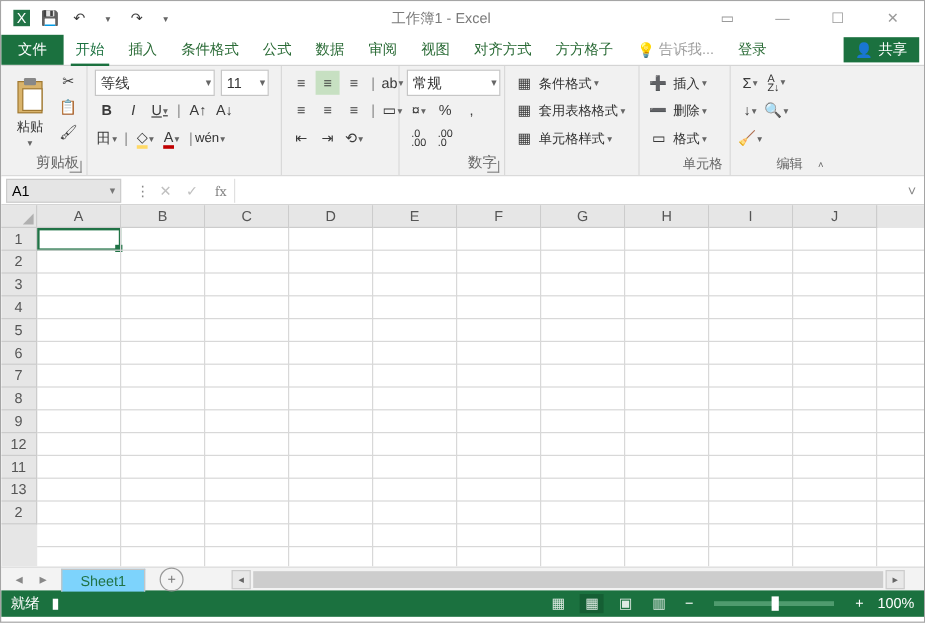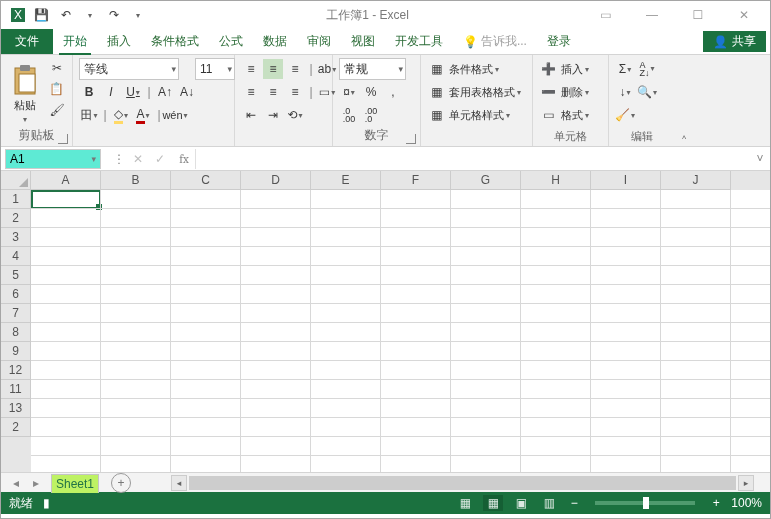--- a/index.html
+++ b/index.html
@@ -15,33 +15,33 @@
 .tab.file{background:#1b713f;color:#fff;padding:0 14px}
 .tab.active{color:#1b713f;font-weight:400}
 .tab.active::after{content:"";position:absolute;left:6px;right:6px;bottom:-1px;height:2px;background:#1b713f}
 .tab .bulb{color:#d4a017;margin-right:3px}
 .tab.tell{color:#a0a0a0}
 .tab.login{color:#2a6b36}
 .share{background:#1b713f;color:#fff;padding:0 10px;display:flex;align-items:center;gap:4px;margin-left:auto;margin-right:4px;margin-top:2px;margin-bottom:2px}
 .ribbon{height:92px;background:#f1f1f1;display:flex;border-bottom:1px solid #d4d4d4}
 .group{border-right:1px solid #d9d9d9;display:flex;flex-direction:column;padding:3px 6px 0 6px;position:relative}
 .group-body{flex:1;display:flex;align-items:flex-start;gap:4px}
-.group-label{text-align:center;color:#666;font-size:11px;padding:1px 0 2px 0;position:relative}
+.group-label{text-align:right;color:#666;font-size:11px;padding:1px 0 2px 0;position:relative}
 .group-label .launcher{position:absolute;right:-2px;bottom:2px;width:10px;height:10px;border:1px solid #888;border-left:none;border-top:none}
 .group-label .launcher::after{content:"";position:absolute;right:1px;bottom:1px;width:4px;height:4px}
 .big-btn{display:flex;flex-direction:column;align-items:center;justify-content:flex-end;gap:2px;height:66px;padding:2px 4px 0 4px}
 .small-btn{width:20px;height:20px;display:flex;align-items:center;justify-content:center;color:#3a3a3a}
 .row{display:flex;align-items:center;gap:2px;height:22px}
 .col{display:flex;flex-direction:column;gap:1px}
 .combo{height:22px;border:1px solid #c6c6c6;background:#fff;display:flex;align-items:center;padding:0 2px 0 4px;color:#333}
 .combo .arrow{margin-left:auto;color:#666;font-size:9px}
 .btn-drop::after{content:"▾";font-size:8px;color:#666;margin-left:1px}
 .clipboard-icon{width:28px;height:32px}
 .namebox-row{height:24px;background:#fff;display:flex;align-items:center;border-bottom:1px solid #d4d4d4}
-.namebox{width:96px;height:20px;border:1px solid #ccc;margin:0 4px;display:flex;align-items:center;padding:0 4px;background:#5eead4}
+.namebox{width:96px;height:20px;border:1px solid #ccc;margin:0 4px;display:flex;align-items:center;padding:0 4px;background:#e5e5e5}
 .namebox .arrow{margin-left:auto;color:#777;font-size:9px}
 .fx-btns{display:flex;align-items:center;gap:12px;padding:0 8px;color:#c0c0c0}
 .fx-label{color:#888;padding:0 6px;font-family:Cambria,serif}
 .formula-bar{flex:1;height:20px;border-left:1px solid #e0e0e0;padding-left:6px}
 .fb-expand{width:20px;text-align:center;color:#888}
 .grid-wrap{position:relative;height:301px;background:#fff;display:flex;flex-direction:column}
 .col-headers{display:flex;height:19px;background:#e6e6e6}
 .corner{width:30px;border-right:1px solid #ccc;border-bottom:1px solid #ccc;background:#e6e6e6;position:relative}
 .corner::after{content:"";position:absolute;right:2px;bottom:2px;width:0;height:0;border-left:9px solid transparent;border-bottom:9px solid #b0b0b0}
 .col-h{width:70px;border-right:1px solid #ccc;border-bottom:1px solid #ccc;text-align:center;color:#555;line-height:18px;background:#e6e6e6}
@@ -49,21 +49,21 @@
 .row-headers{width:30px;background:#e6e6e6}
 .row-h{height:19px;border-right:1px solid #ccc;border-bottom:1px solid #ccc;text-align:center;color:#555;line-height:18px}
 .cells{position:relative;flex:1}
 .hline{position:absolute;left:0;right:0;height:1px;background:#d8d8d8}
 .vline{position:absolute;top:0;bottom:0;width:1px;background:#d8d8d8}
 .active-cell{position:absolute;left:0;top:0;width:70px;height:19px;border:2px solid #217346;background:transparent}
 .active-cell::after{content:"";position:absolute;right:-3px;bottom:-3px;width:6px;height:6px;background:#217346}
 .hscroll{height:20px;background:#f3f3f3;display:flex;align-items:center;border-top:1px solid #d4d4d4}
 .sheet-nav{display:flex;align-items:center;gap:2px;padding:0 6px;color:#888}
 .nav-arrow{width:18px;height:16px;display:flex;align-items:center;justify-content:center}
-.sheet-tab{padding:2px 4px;background:#bef264;border:1px solid #c4c4c4;border-bottom:none;color:#217346;position:relative;top:1px}
+.sheet-tab{padding:2px 15px;background:#7dd3fc;border:1px solid #c4c4c4;border-bottom:none;color:#217346;position:relative;top:1px}
 .new-sheet{width:20px;height:20px;border:1px solid #999;border-radius:50%;display:flex;align-items:center;justify-content:center;color:#777;margin-left:12px}
 .scroll-track{flex:1;height:16px;margin:0 16px 0 40px;position:relative;display:flex;align-items:center}
 .scroll-arrow{width:16px;height:16px;background:#e8e8e8;border:1px solid #ccc;display:flex;align-items:center;justify-content:center;color:#666;font-size:9px}
 .scroll-thumb{height:14px;flex:1;background:#cdcdcd;margin:0 2px}
 .statusbar{height:22px;background:#1b713f;color:#fff;display:flex;align-items:center;padding:0 8px;gap:10px}
 .status-right{margin-left:auto;display:flex;align-items:center;gap:8px}
 .view-btn{width:20px;height:16px;display:flex;align-items:center;justify-content:center;color:#fff;opacity:.85}
 .view-btn.active{background:#145c33}
 .zoom-slider{width:100px;height:4px;background:#4f9b6e;position:relative;margin:0 6px}
 .zoom-slider .thumb{position:absolute;left:48px;top:-4px;width:6px;height:12px;background:#fff}
@@ -101,21 +101,22 @@
 
 <div class="ribbon-tabs">
   <div class="tab file">文件</div>
   <div class="tab active">开始</div>
   <div class="tab">插入</div>
   <div class="tab">条件格式</div>
   <div class="tab">公式</div>
   <div class="tab">数据</div>
   <div class="tab">审阅</div>
   <div class="tab">视图</div>
-  <div class="tab">开发工具</div>
+  <div class="tab">对齐方式</div>
+  <div class="tab">方方格子</div>
   <div class="tab tell">
       <span class="bulb">💡</span>
       <span>告诉我...</span>
     </div>
   <div class="tab login">登录</div>
   <div class="share">
       <span>👤</span>
       <span>共享</span>
     </div>
 </div>
@@ -137,21 +138,21 @@
         <span class="small-btn">✂</span>
         <span class="small-btn">📋</span>
         <span class="small-btn">🖌</span>
       </div>
     </div>
     <div class="group-label"><span>剪贴板</span><span class="launcher"></span></div>
   </div>
 
   <div class="group" style="width:162px">
     <div class="group-body col" style="width:100%">
-      <div class="row" style="gap:16px">
+      <div class="row" style="gap:5px">
         <div class="combo" style="width:100px">
             <span>等线</span>
             <span class="arrow">▾</span>
           </div>
         <div class="combo" style="width:40px">
             <span>11</span>
             <span class="arrow">▾</span>
           </div>
       </div>
       <div class="row">
@@ -197,21 +198,21 @@
         <span class="small-btn">⇤</span>
         <span class="small-btn">⇥</span>
         <span class="small-btn btn-drop">⟲</span>
       </div>
     </div>
   </div>
 
   <div class="group" style="width:88px">
     <div class="group-body col" style="width:100%">
       <div class="row">
-          <div class="combo" style="width:67px">
+          <div class="combo" style="width:78px">
             <span>常规</span>
             <span class="arrow">▾</span>
           </div>
         </div>
       <div class="row">
         <span class="small-btn btn-drop">¤</span>
         <span class="small-btn">%</span>
         <span class="small-btn">,</span>
       </div>
       <div class="row">

